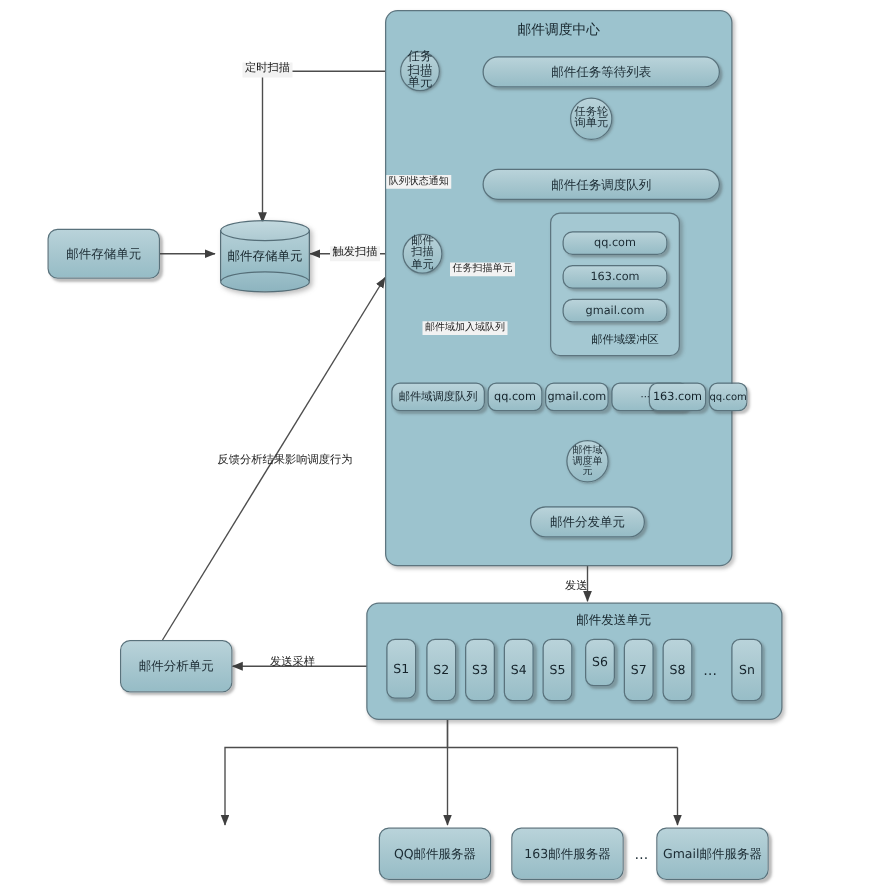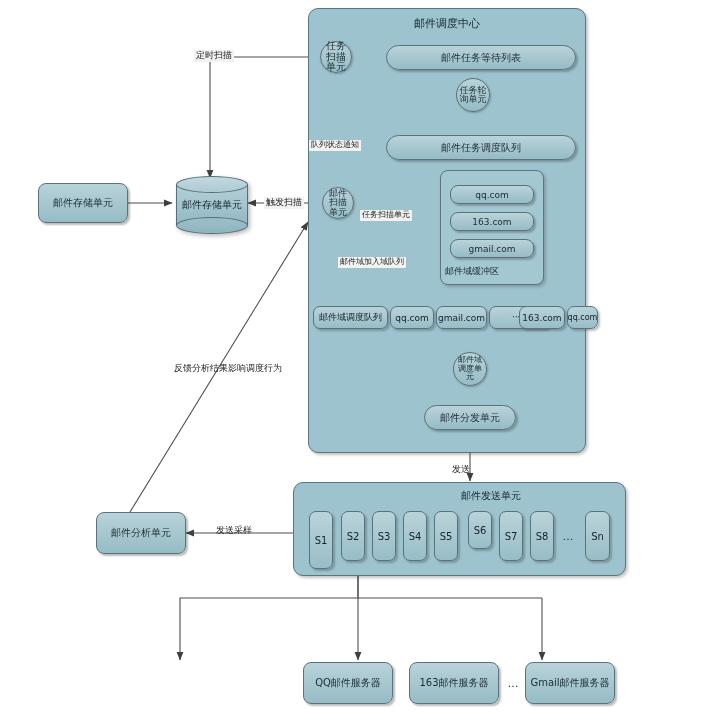--- a/index.html
+++ b/index.html
@@ -214,37 +214,37 @@
   <div class="node circle" style="left:456px; top:78px; width:34px; height:34px; font-size:9px; padding:0 2px;">任务轮询单元</div>
 
   <div class="node pill" style="left:386px; top:135px; width:190px; height:25px; font-size:10px;">邮件任务调度队列</div>
 
   <div class="node circle" style="left:322px; top:187px; width:32px; height:32px; font-size:9px; padding:0 2px;">邮件扫描单元</div>
 
   <div class="sub-container" style="left:440px; top:170px; width:104px; height:115px;"></div>
   <div class="node rounded" style="left:450px; top:185px; width:84px; height:19px; font-size:9px;">qq.com</div>
   <div class="node rounded" style="left:450px; top:212px; width:84px; height:19px; font-size:9px;">163.com</div>
   <div class="node rounded" style="left:450px; top:239px; width:84px; height:19px; font-size:9px;">gmail.com</div>
-  <div class="sub-label" style="left:424px; top:265px; width:96px; font-size:9px; z-index:3;">邮件域缓冲区</div>
+  <div class="sub-label" style="left:452px; top:265px; width:96px; font-size:9px; z-index:3;">邮件域缓冲区</div>
 
   <div class="slot" style="left:313px; top:306px; width:75px; height:23px; font-size:9px;">邮件域调度队列</div>
   <div class="slot" style="left:390px; top:306px; width:44px; height:23px; font-size:9px;">qq.com</div>
   <div class="slot" style="left:436px; top:306px; width:51px; height:23px; font-size:9px;">gmail.com</div>
   <div class="slot" style="left:489px; top:306px; width:62px; height:23px; font-size:8px;">······</div>
   <div class="slot" style="left:519px; top:306px; width:46px; height:23px; font-size:9px;">163.com</div>
   <div class="slot" style="left:567px; top:306px; width:31px; height:23px; font-size:8px; line-height:1.0;">qq.com</div>
 
   <div class="node circle" style="left:453px; top:352px; width:34px; height:34px; font-size:8px; padding:0 2px;">邮件域调度单元</div>
 
   <div class="node pill" style="left:424px; top:405px; width:92px; height:25px; font-size:10px;">邮件分发单元</div>
 
   <div class="container-box" style="left:293px; top:482px; width:333px; height:94px;"></div>
   <div class="container-title" style="left:293px; top:489px; width:396px; font-size:10px; z-index:3;">邮件发送单元</div>
 
-  <div class="slot" style="left:309px; top:511px; width:24px; height:58px; font-size:10px;">S1</div>
+  <div class="slot" style="left:309px; top:511px; width:24px; height:48px; font-size:10px;">S1</div>
   <div class="slot" style="left:341px; top:511px; width:24px; height:50px; font-size:10px;">S2</div>
   <div class="slot" style="left:372px; top:511px; width:24px; height:50px; font-size:10px;">S3</div>
   <div class="slot" style="left:403px; top:511px; width:24px; height:50px; font-size:10px;">S4</div>
   <div class="slot" style="left:434px; top:511px; width:24px; height:50px; font-size:10px;">S5</div>
   <div class="slot" style="left:468px; top:511px; width:24px; height:38px; font-size:10px;">S6</div>
   <div class="slot" style="left:499px; top:511px; width:24px; height:50px; font-size:10px;">S7</div>
   <div class="slot" style="left:530px; top:511px; width:24px; height:50px; font-size:10px;">S8</div>
   <div class="dots" style="left:558px; top:526px; width:20px; height:20px; font-size:11px;">…</div>
   <div class="slot" style="left:585px; top:511px; width:25px; height:50px; font-size:10px;">Sn</div>
 

